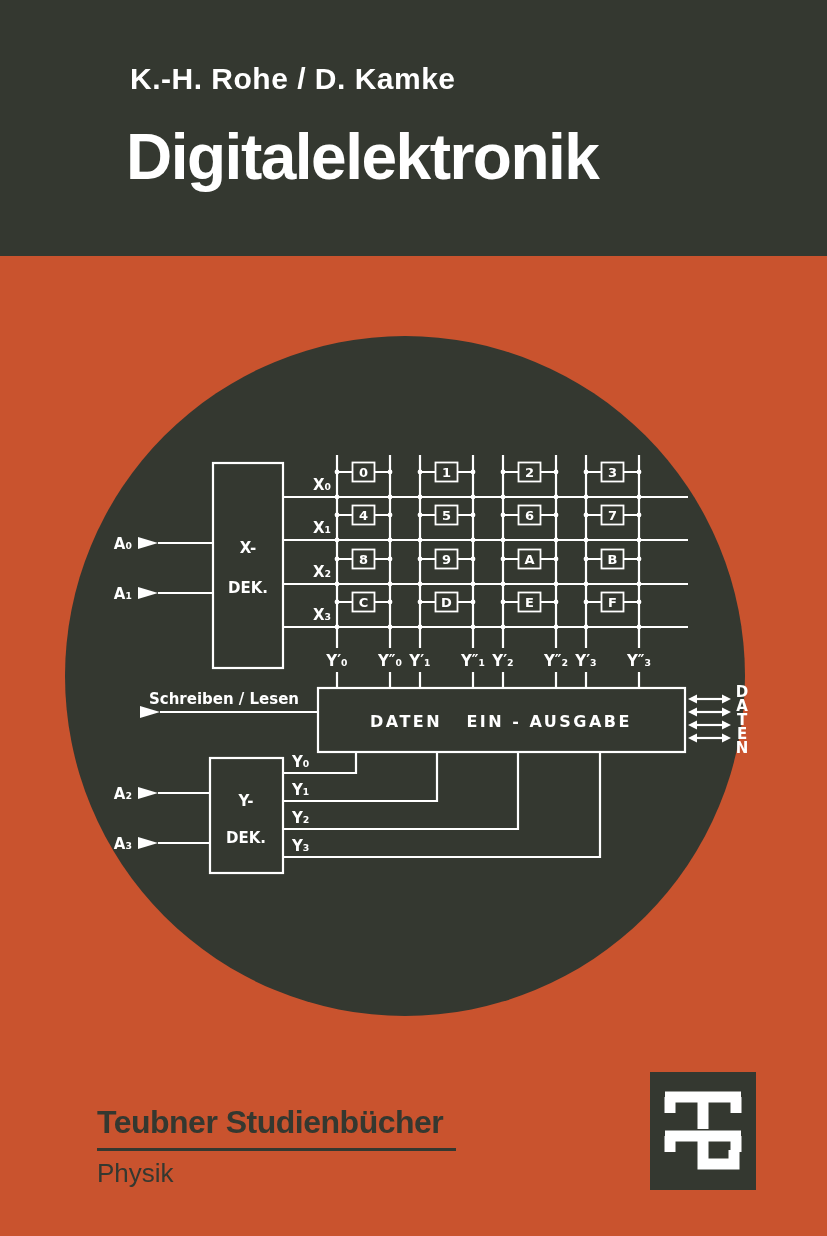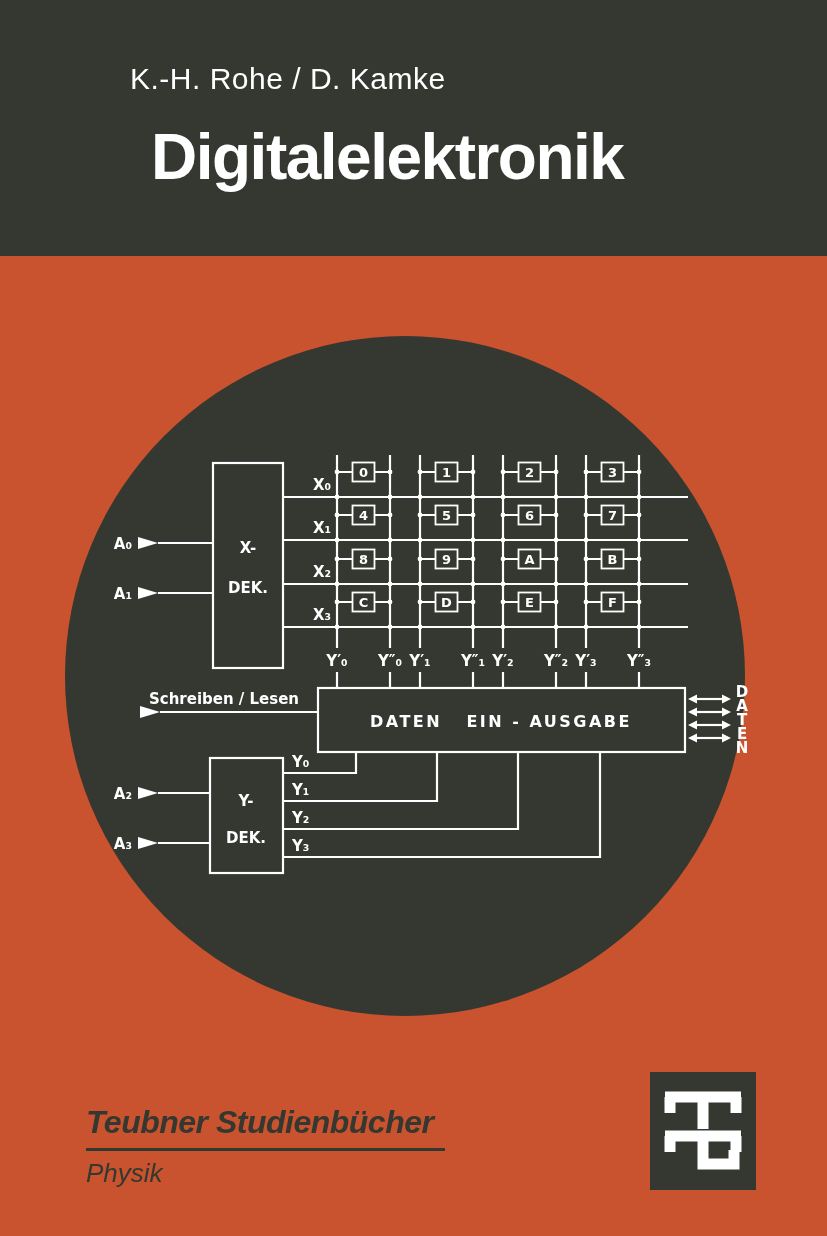--- a/index.html
+++ b/index.html
@@ -9,41 +9,41 @@
     background:#c9532e;
     font-family:"Liberation Sans", sans-serif;
     overflow:hidden;
   }
   .top-band {
     position:absolute; left:0; top:0; width:827px; height:256px;
     background:#343830;
   }
   .authors {
     position:absolute; left:130px; top:62px;
-    font-size:30px; font-weight:normal; color:#ffffff; letter-spacing:0.5px;
+    font-size:30px; font-weight:bold; color:#ffffff; letter-spacing:0.5px;
   }
   .title {
     position:absolute; left:126px; top:120px;
-    font-size:64px; font-weight:bold; color:#ffffff; letter-spacing:-1.5px;margin-left:25px;
+    font-size:64px; font-weight:bold; color:#ffffff; letter-spacing:-1.5px;
   }
   .art { position:absolute; left:0; top:0; }
 
   
   svg .w { stroke:#ffffff; stroke-width:2.2; fill:none; }
   svg .thin { stroke:#ffffff; stroke-width:1.8; }
   svg .boxfill { fill:#343830; }
   svg .dot { fill:#ffffff; stroke:none; }
   svg text { fill:#ffffff; font-family:"DejaVu Sans", "Liberation Sans", sans-serif; }
   svg .lbl { font-size:15px; font-weight:600; }
   svg .cell { font-size:13px; font-weight:bold; }
   svg .big { font-size:16px; font-weight:600; letter-spacing:2.5px; }
   svg .mid { text-anchor:middle; }
   svg .end { text-anchor:end; }
 
-  .footer-series { position:absolute; left:86px; top:1103px; color:#343830;font-style:italic; }
+  .footer-series { position:absolute; left:97px; top:1103px; color:#343830; }
   .series-title { font-size:32px; font-weight:bold; letter-spacing:-0.5px; line-height:38px; }
   .series-rule { width:359px; height:3px; background:#343830; margin-top:7px; }
   .series-sub { font-size:26px; margin-top:7px; }
   .logo {
     position:absolute; left:650px; top:1072px; width:106px; height:118px;
     background:#343830;
   }
 </style>
 </head>
 <body>

